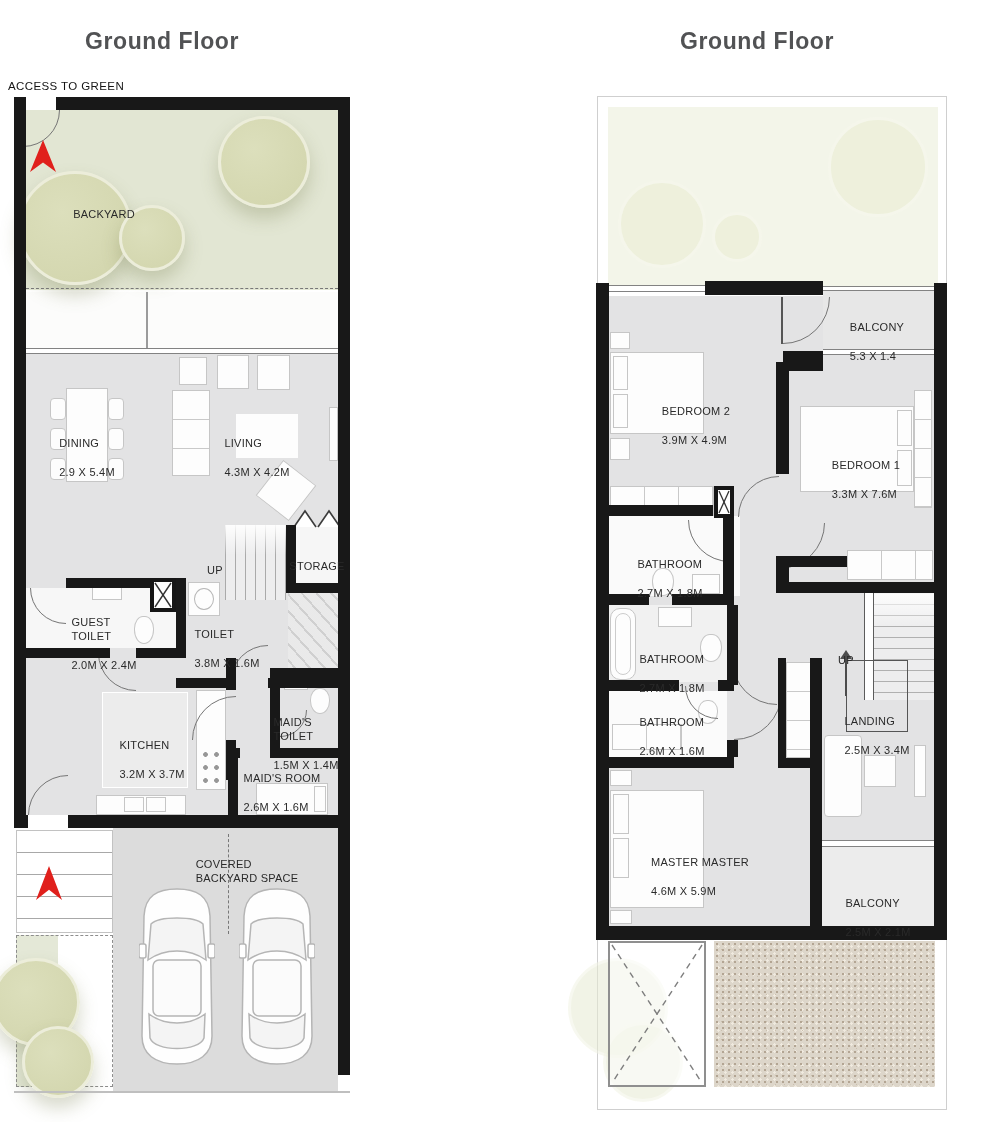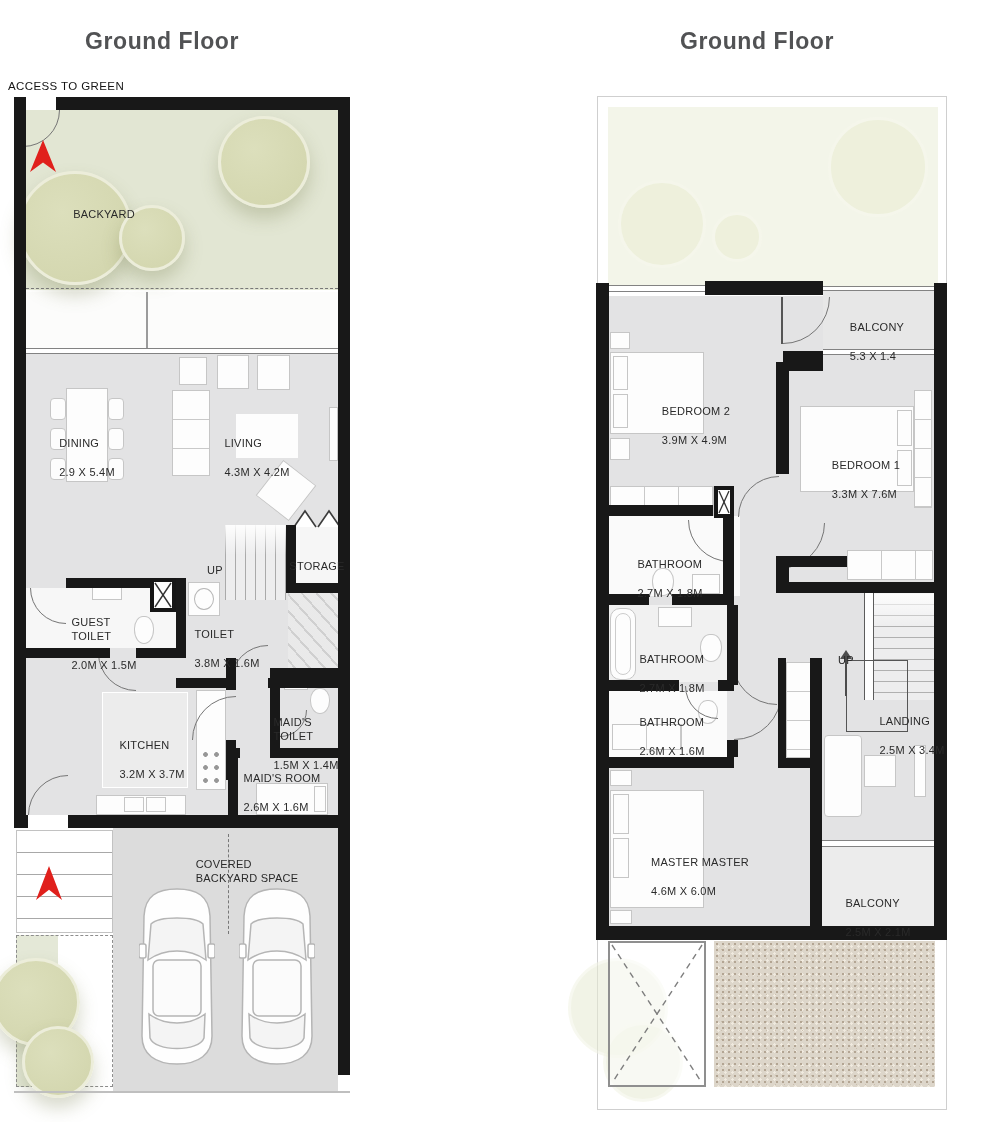--- a/index.html
+++ b/index.html
@@ -191,21 +191,21 @@
     <div class="rl" style="left:257px;top:421px">
       <span>LIVING</span>
       <span>4.3M X 4.2M</span></div>
     <div class="rl" style="left:215px;top:548px">
       <span>UP</span></div>
     <div class="rl" style="left:317px;top:544px">
       <span>STORAGE</span></div>
     <div class="rl" style="left:104px;top:600px">
       <span>GUEST
 TOILET</span>
-      <span>2.0M X 1.5M</span></div>
+      <span>2.0M X 2.4M</span></div>
     <div class="rl" style="left:227px;top:612px">
       <span>TOILET</span>
       <span>3.8M X 1.6M</span></div>
     <div class="rl" style="left:152px;top:723px">
       <span>KITCHEN</span>
       <span>3.2M X 3.7M</span></div>
     <div class="rl" style="left:306px;top:700px">
       <span>MAID'S
 TOILET</span>
       <span>1.5M X 1.4M</span></div>
@@ -332,24 +332,24 @@
       <span>BATHROOM</span>
       <span>2.7M X 1.8M</span></div>
     <div class="rl" style="left:672px;top:637px">
       <span>BATHROOM</span>
       <span>2.7M X 1.8M</span></div>
     <div class="rl" style="left:672px;top:700px">
       <span>BATHROOM</span>
       <span>2.6M X 1.6M</span></div>
     <div class="rl" style="left:846px;top:638px">
       <span>UP</span></div>
-    <div class="rl" style="left:912px;top:699px">
+    <div class="rl" style="left:877px;top:699px">
       <span>LANDING</span>
       <span>2.5M X 3.4M</span></div>
     <div class="rl" style="left:700px;top:840px">
       <span>MASTER MASTER</span>
-      <span>4.6M X 6.0M</span></div>
+      <span>4.6M X 5.9M</span></div>
     <div class="rl" style="left:878px;top:881px">
       <span>BALCONY</span>
       <span>2.5M X 2.1M</span></div>
   </div>
 
 </div>
 
 </body></html>

